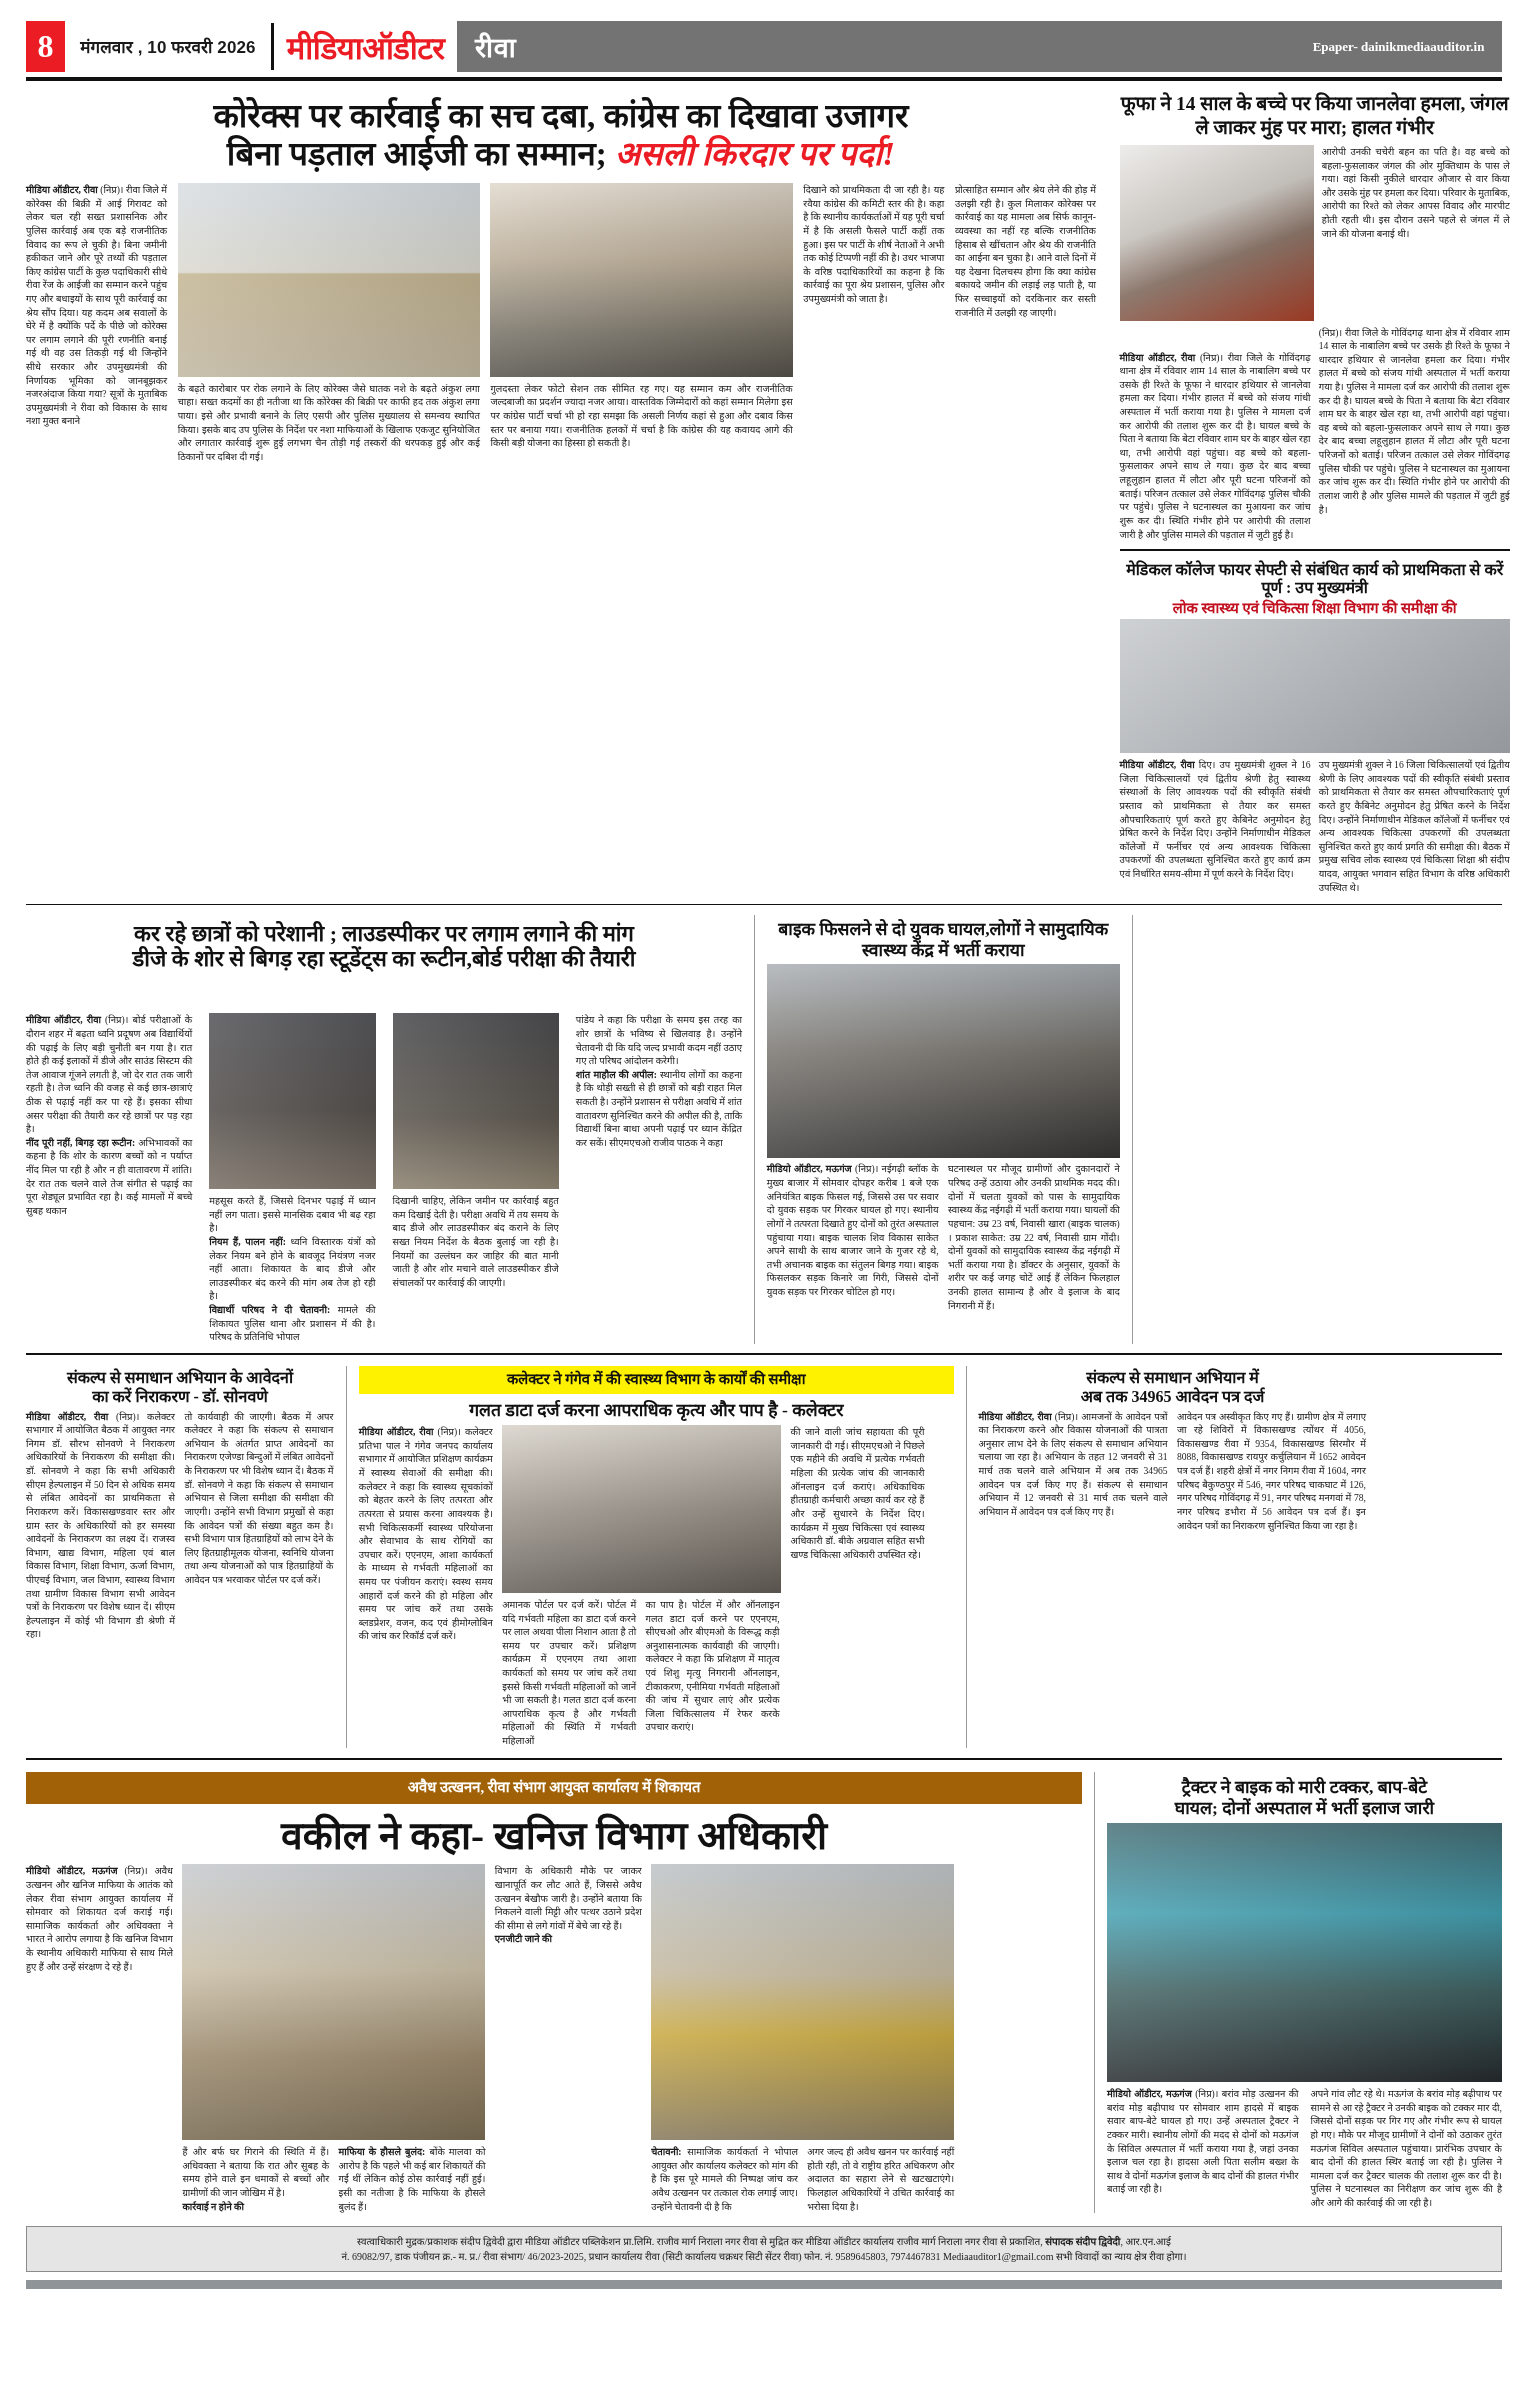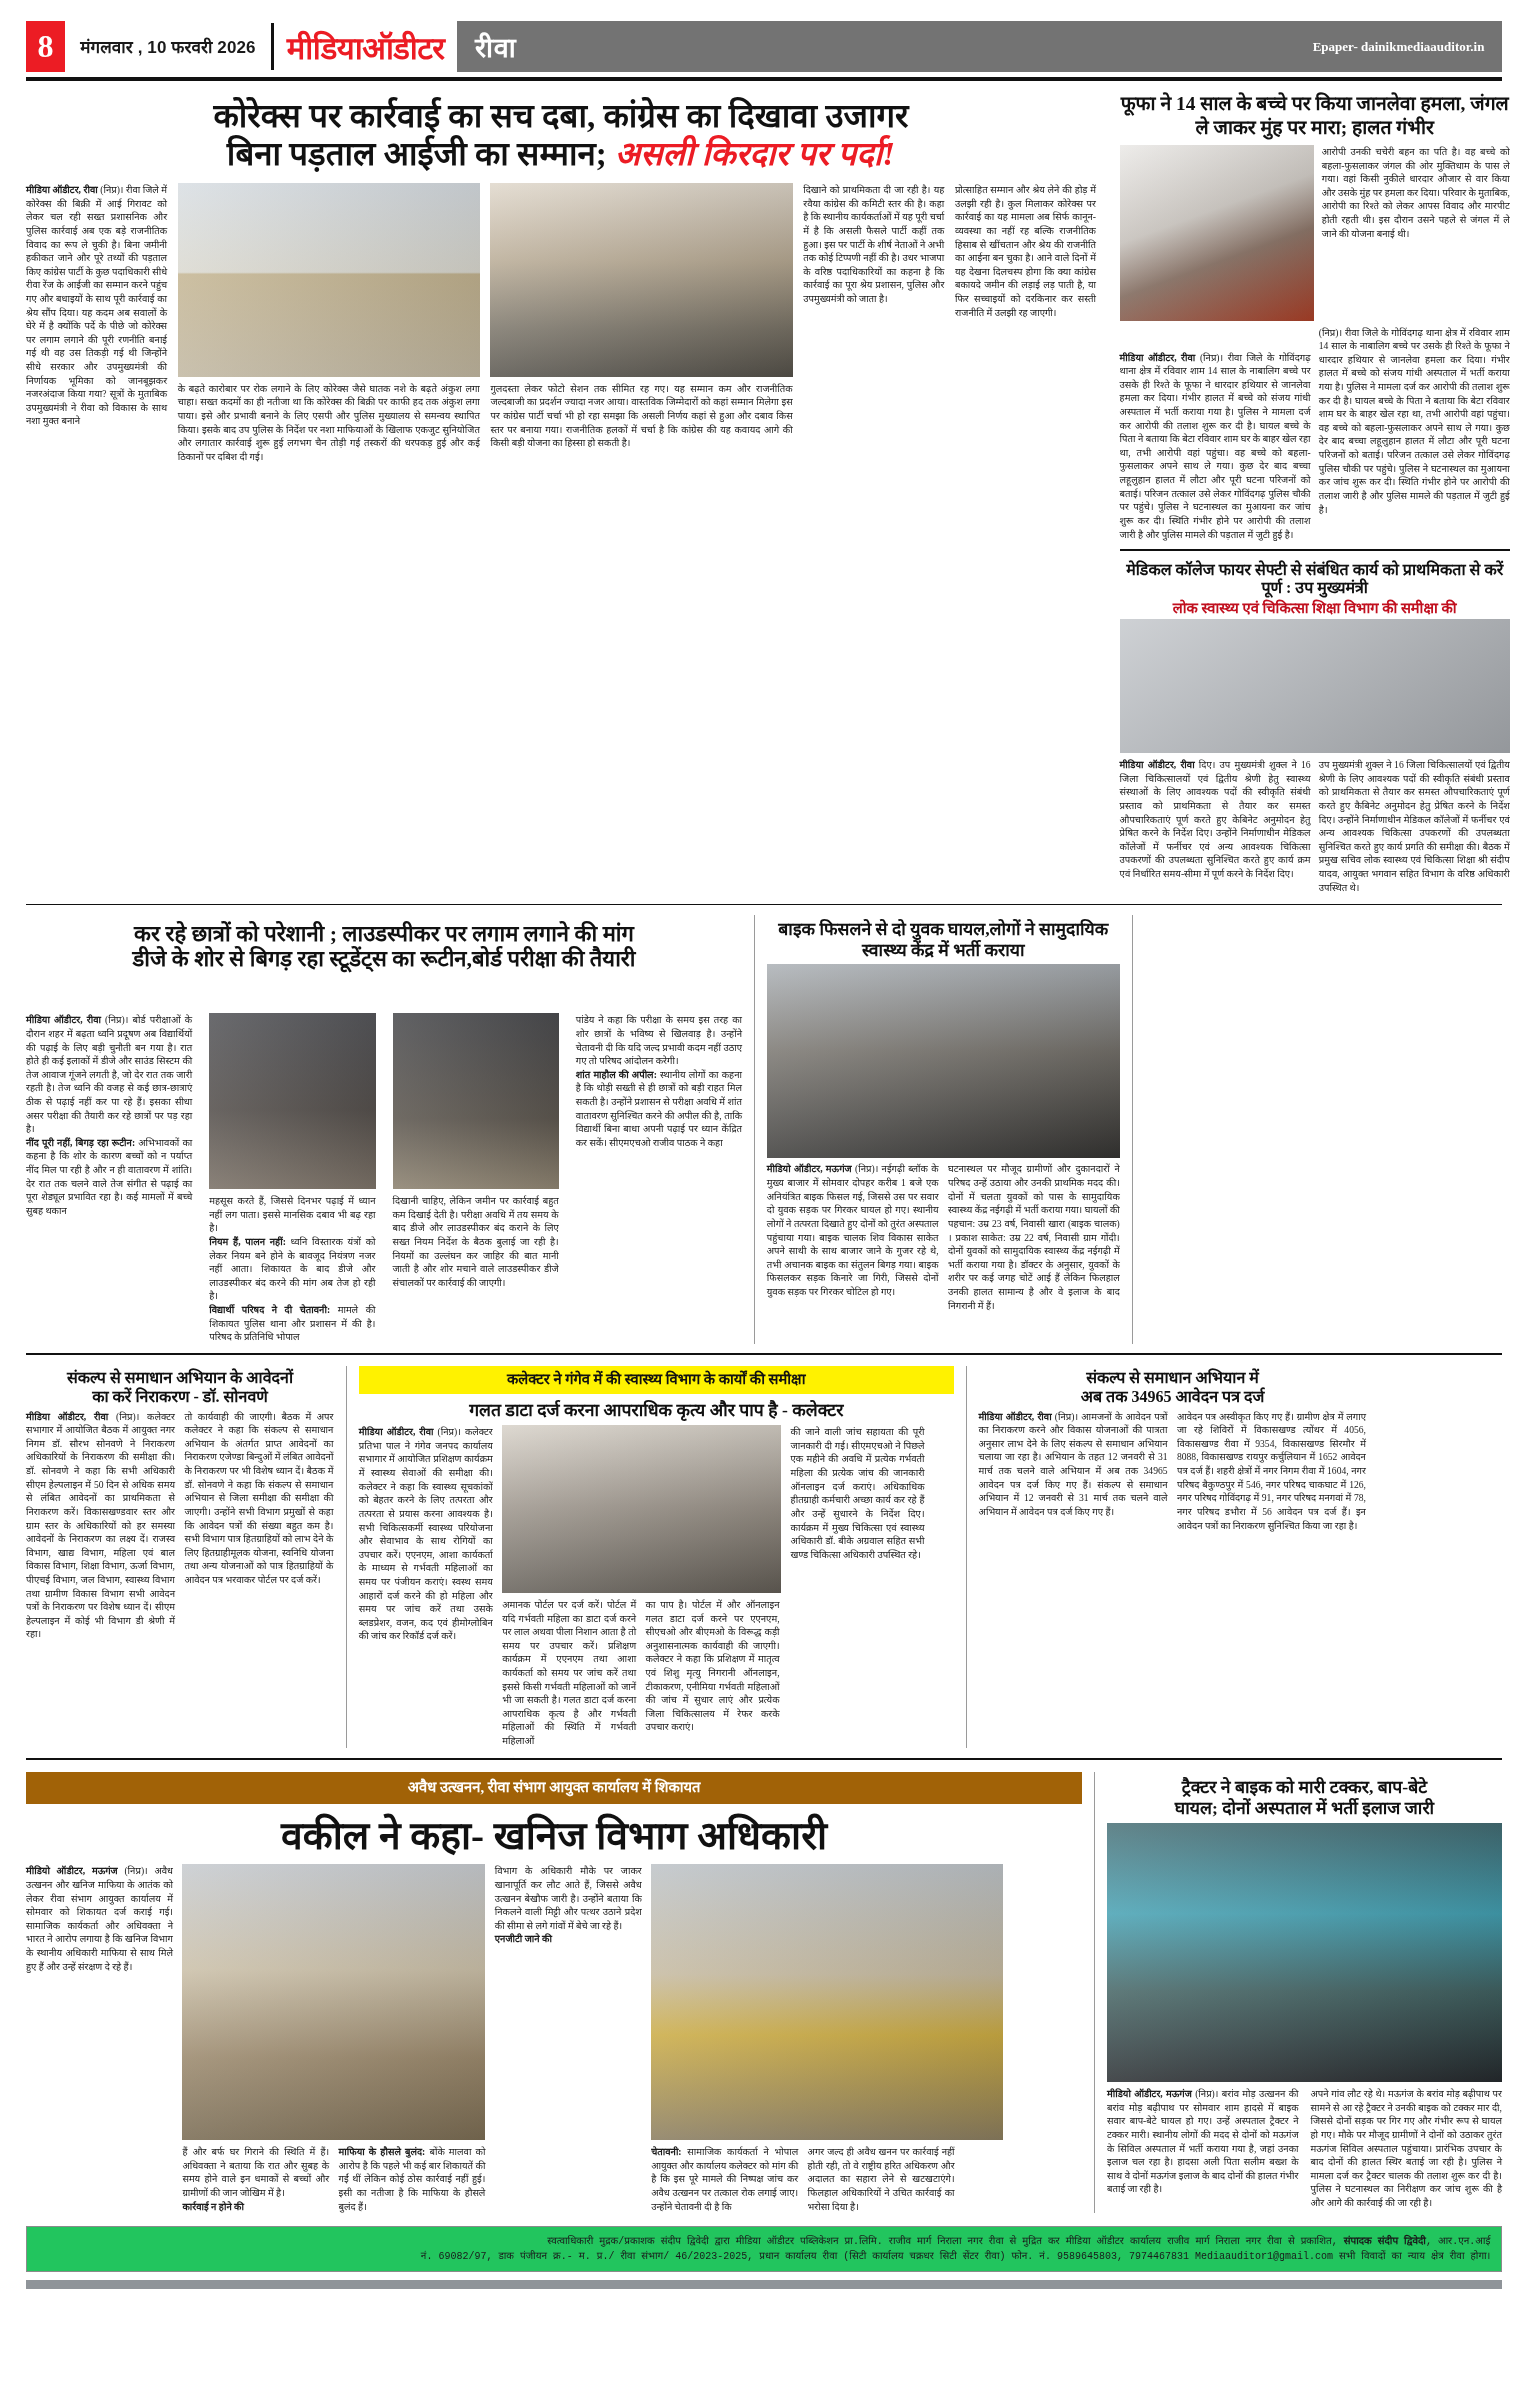--- a/index.html
+++ b/index.html
@@ -81,22 +81,22 @@
   .redbar{background:#a16207;color:#fff;font-family:"Liberation Serif",serif;font-weight:bold;
           font-size:14.7px;text-align:center;padding:7.6px 4.7px;line-height:1.15;}
   .hl-vakil{font-size:39px;padding:9.4px 0 5.9px;}
   .hl-tractor{font-size:17.6px;line-height:1.2;padding:4.7px 0;}
 
   .ph-road{height:276px;}
   .ph-jcb{height:276px;}
   .ph-hosp{height:259px;}
 
   
-  .footer{margin-top:13px;border:1.2px solid #8b8b8b;background:#22c55e;padding:7px 10.6px;
-          font-family:Liberation Mono, monospace;font-size:10px;line-height:1.5;text-align:right;color:#1a1a1a;}
+  .footer{margin-top:13px;border:1.2px solid #8b8b8b;background:#e5e5e5;padding:7px 10.6px;
+          font-family:Liberation Serif, serif;font-size:10px;line-height:1.5;text-align:center;color:#1a1a1a;}
   .footer b{font-weight:bold;}
   .footbar{height:8.2px;background:#8f9499;margin-top:8.2px;}
 
   .subhead{font-weight:bold;}
   .capspace{height:4.7px;}
 </style>
 </head>
 <body>
 
 <div class="page">
@@ -327,21 +327,21 @@
             <div style="width:147px;" class="body-col">
               <span class="subhead">माफिया के हौसले बुलंद:</span>
               <span>बोंके मालवा को आरोप है कि पहले भी कई बार शिकायतें की गईं थीं लेकिन कोई ठोस कार्रवाई नहीं हुई। इसी का नतीजा है कि माफिया के हौसले बुलंद हैं।</span>
             </div>
           </div>
         </div>
         <div style="width:147px;" class="body-col">
           <span>विभाग के अधिकारी मौके पर जाकर खानापूर्ति कर लौट आते हैं, जिससे अवैध उत्खनन बेखौफ जारी है। उन्होंने बताया कि निकलने वाली मिट्टी और पत्थर उठाने प्रदेश की सीमा से लगे गांवों में बेचे जा रहे हैं।</span>
           <br><span class="subhead">एनजीटी जाने की</span>
         </div>
-        <div style="width:352px;">
+        <div style="width:303px;">
           <div class="photo ph-jcb" style="background:linear-gradient(180deg,#aeb5bb 0%,#c9bb9c 40%,#d8b33a 62%,#9b8c6b 100%);"></div>
           <div class="capspace"></div>
           <div style="display:flex;gap:9.4px;">
             <div style="width:147px;" class="body-col">
               <span class="subhead">चेतावनी:</span>
               <span>सामाजिक कार्यकर्ता ने भोपाल आयुक्त और कार्यालय कलेक्टर को मांग की है कि इस पूरे मामले की निष्पक्ष जांच कर अवैध उत्खनन पर तत्काल रोक लगाई जाए। उन्होंने चेतावनी दी है कि</span>
             </div>
             <div style="width:147px;" class="body-col">अगर जल्द ही अवैध खनन पर कार्रवाई नहीं होती रही, तो वे राष्ट्रीय हरित अधिकरण और अदालत का सहारा लेने से खटखटाएंगे। फिलहाल अधिकारियों ने उचित कार्रवाई का भरोसा दिया है।</div>
           </div>
         </div>

